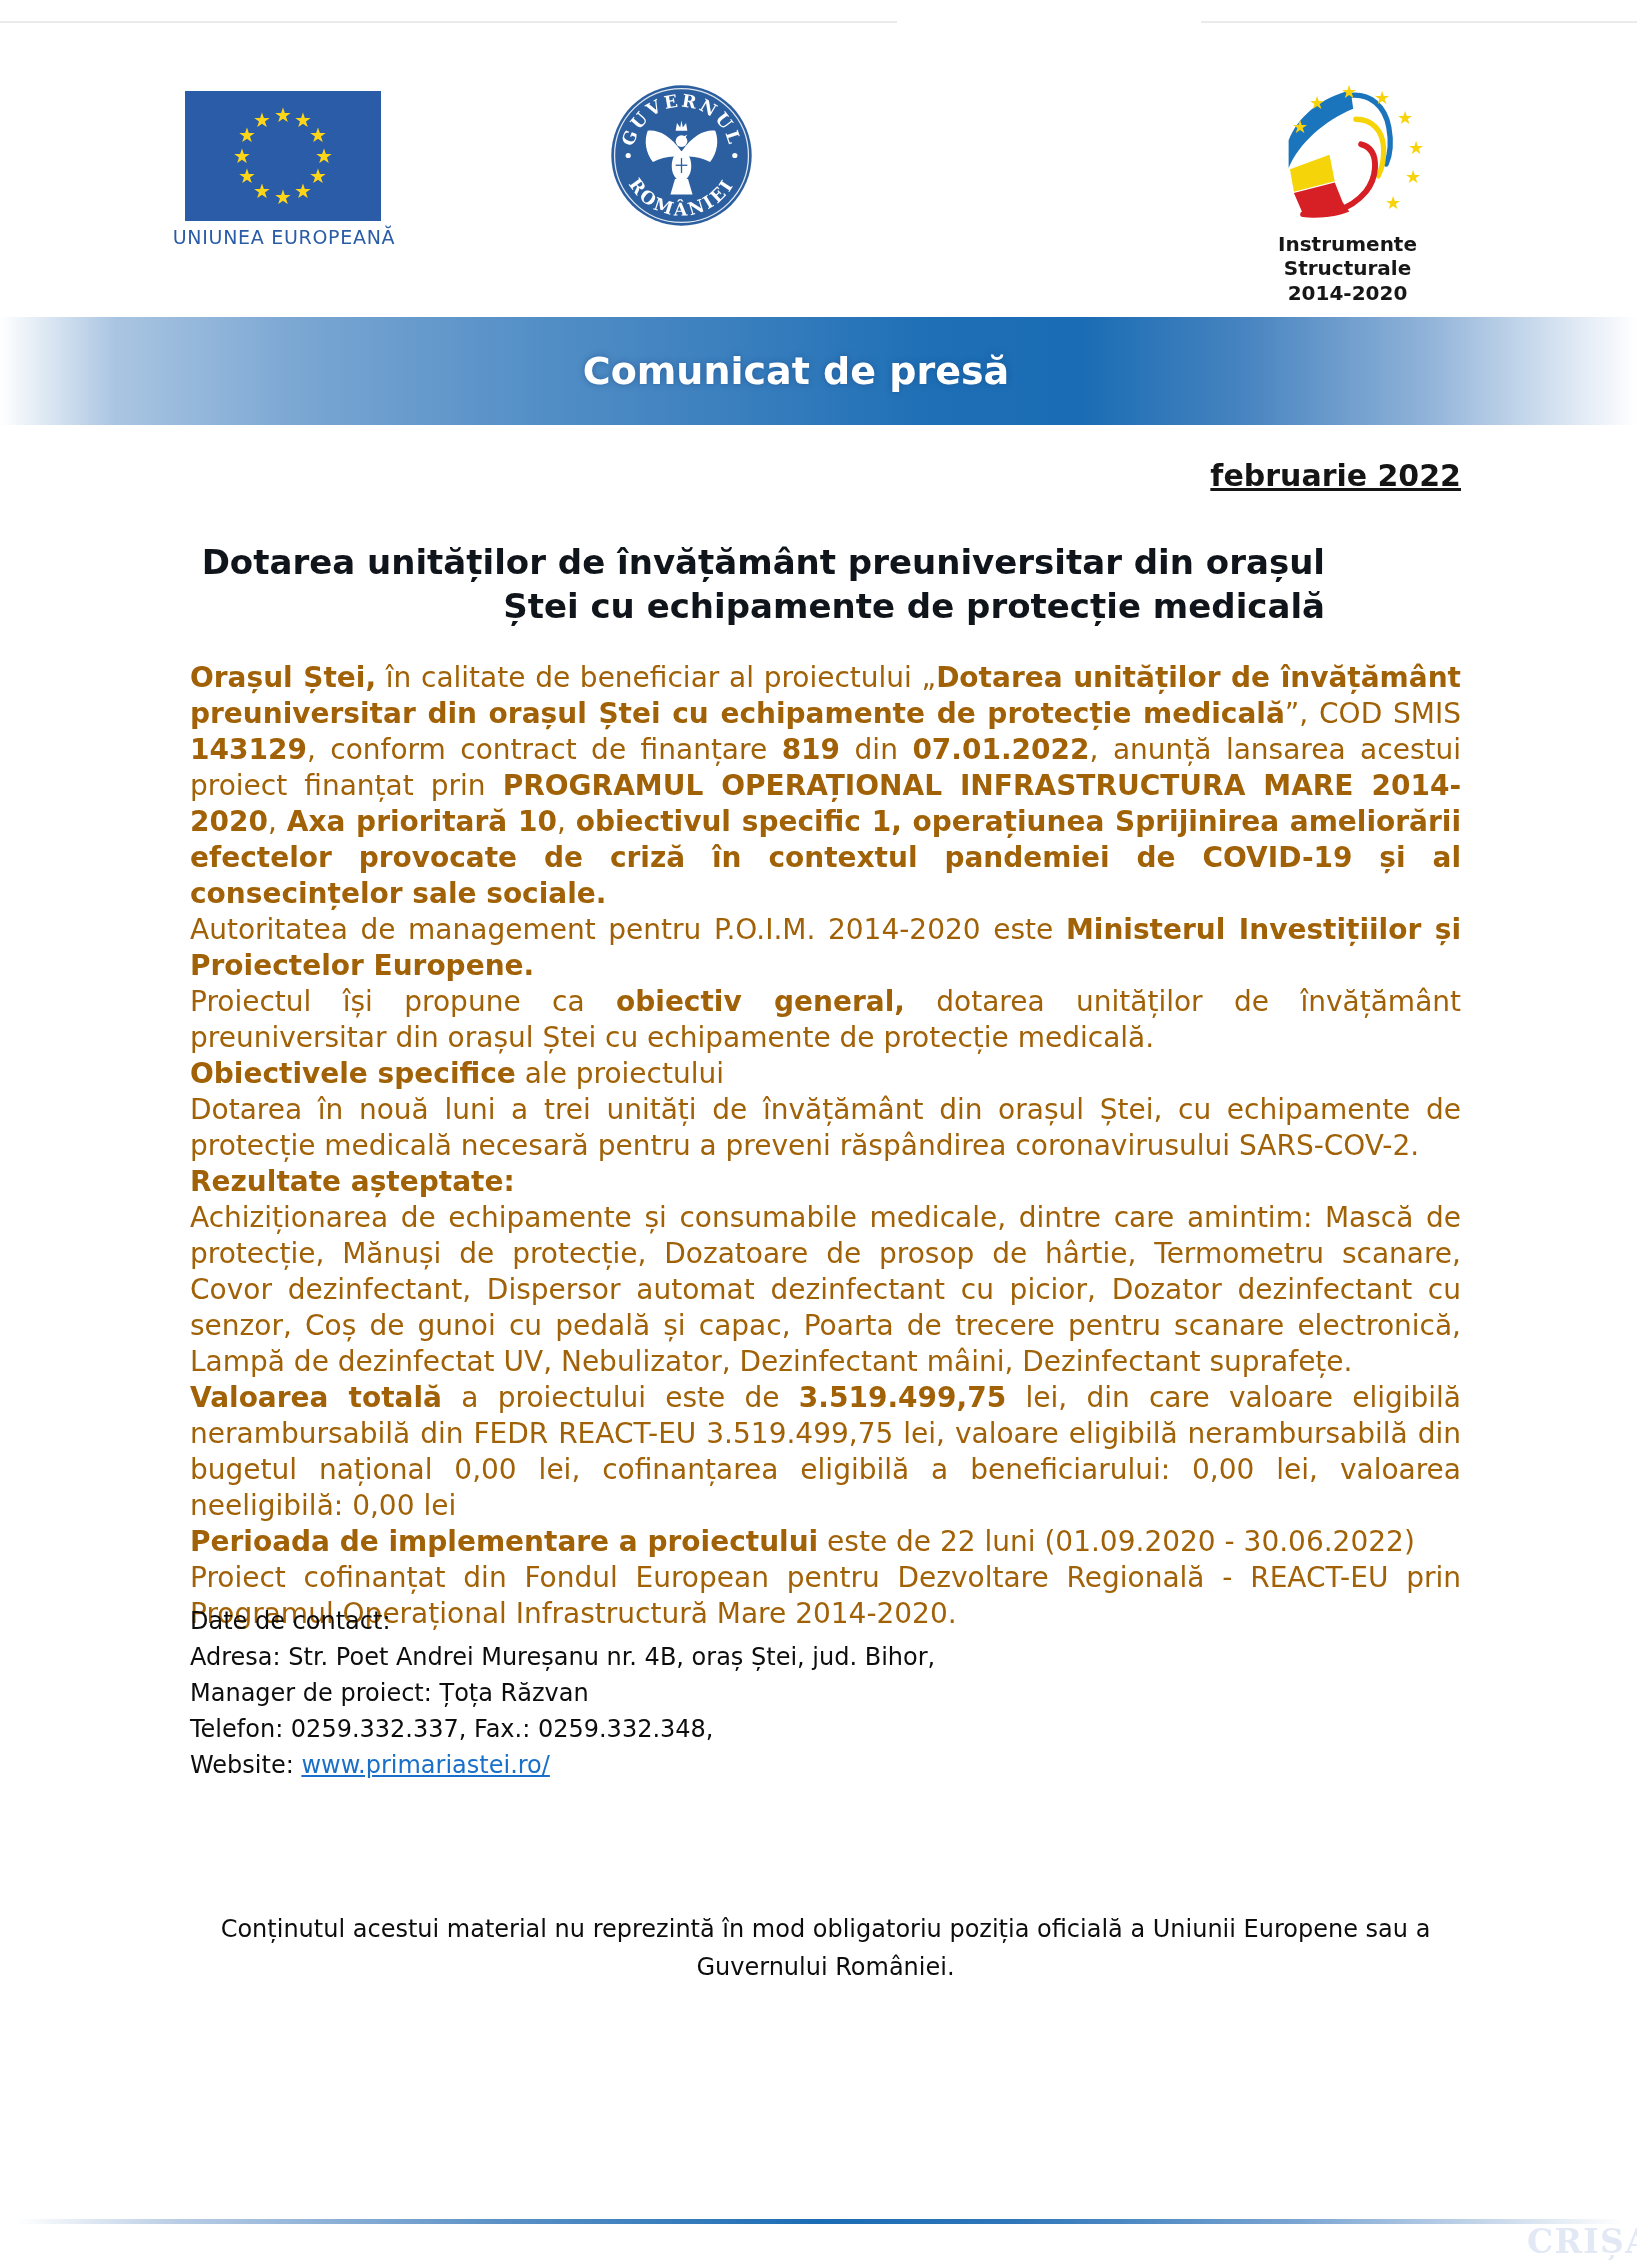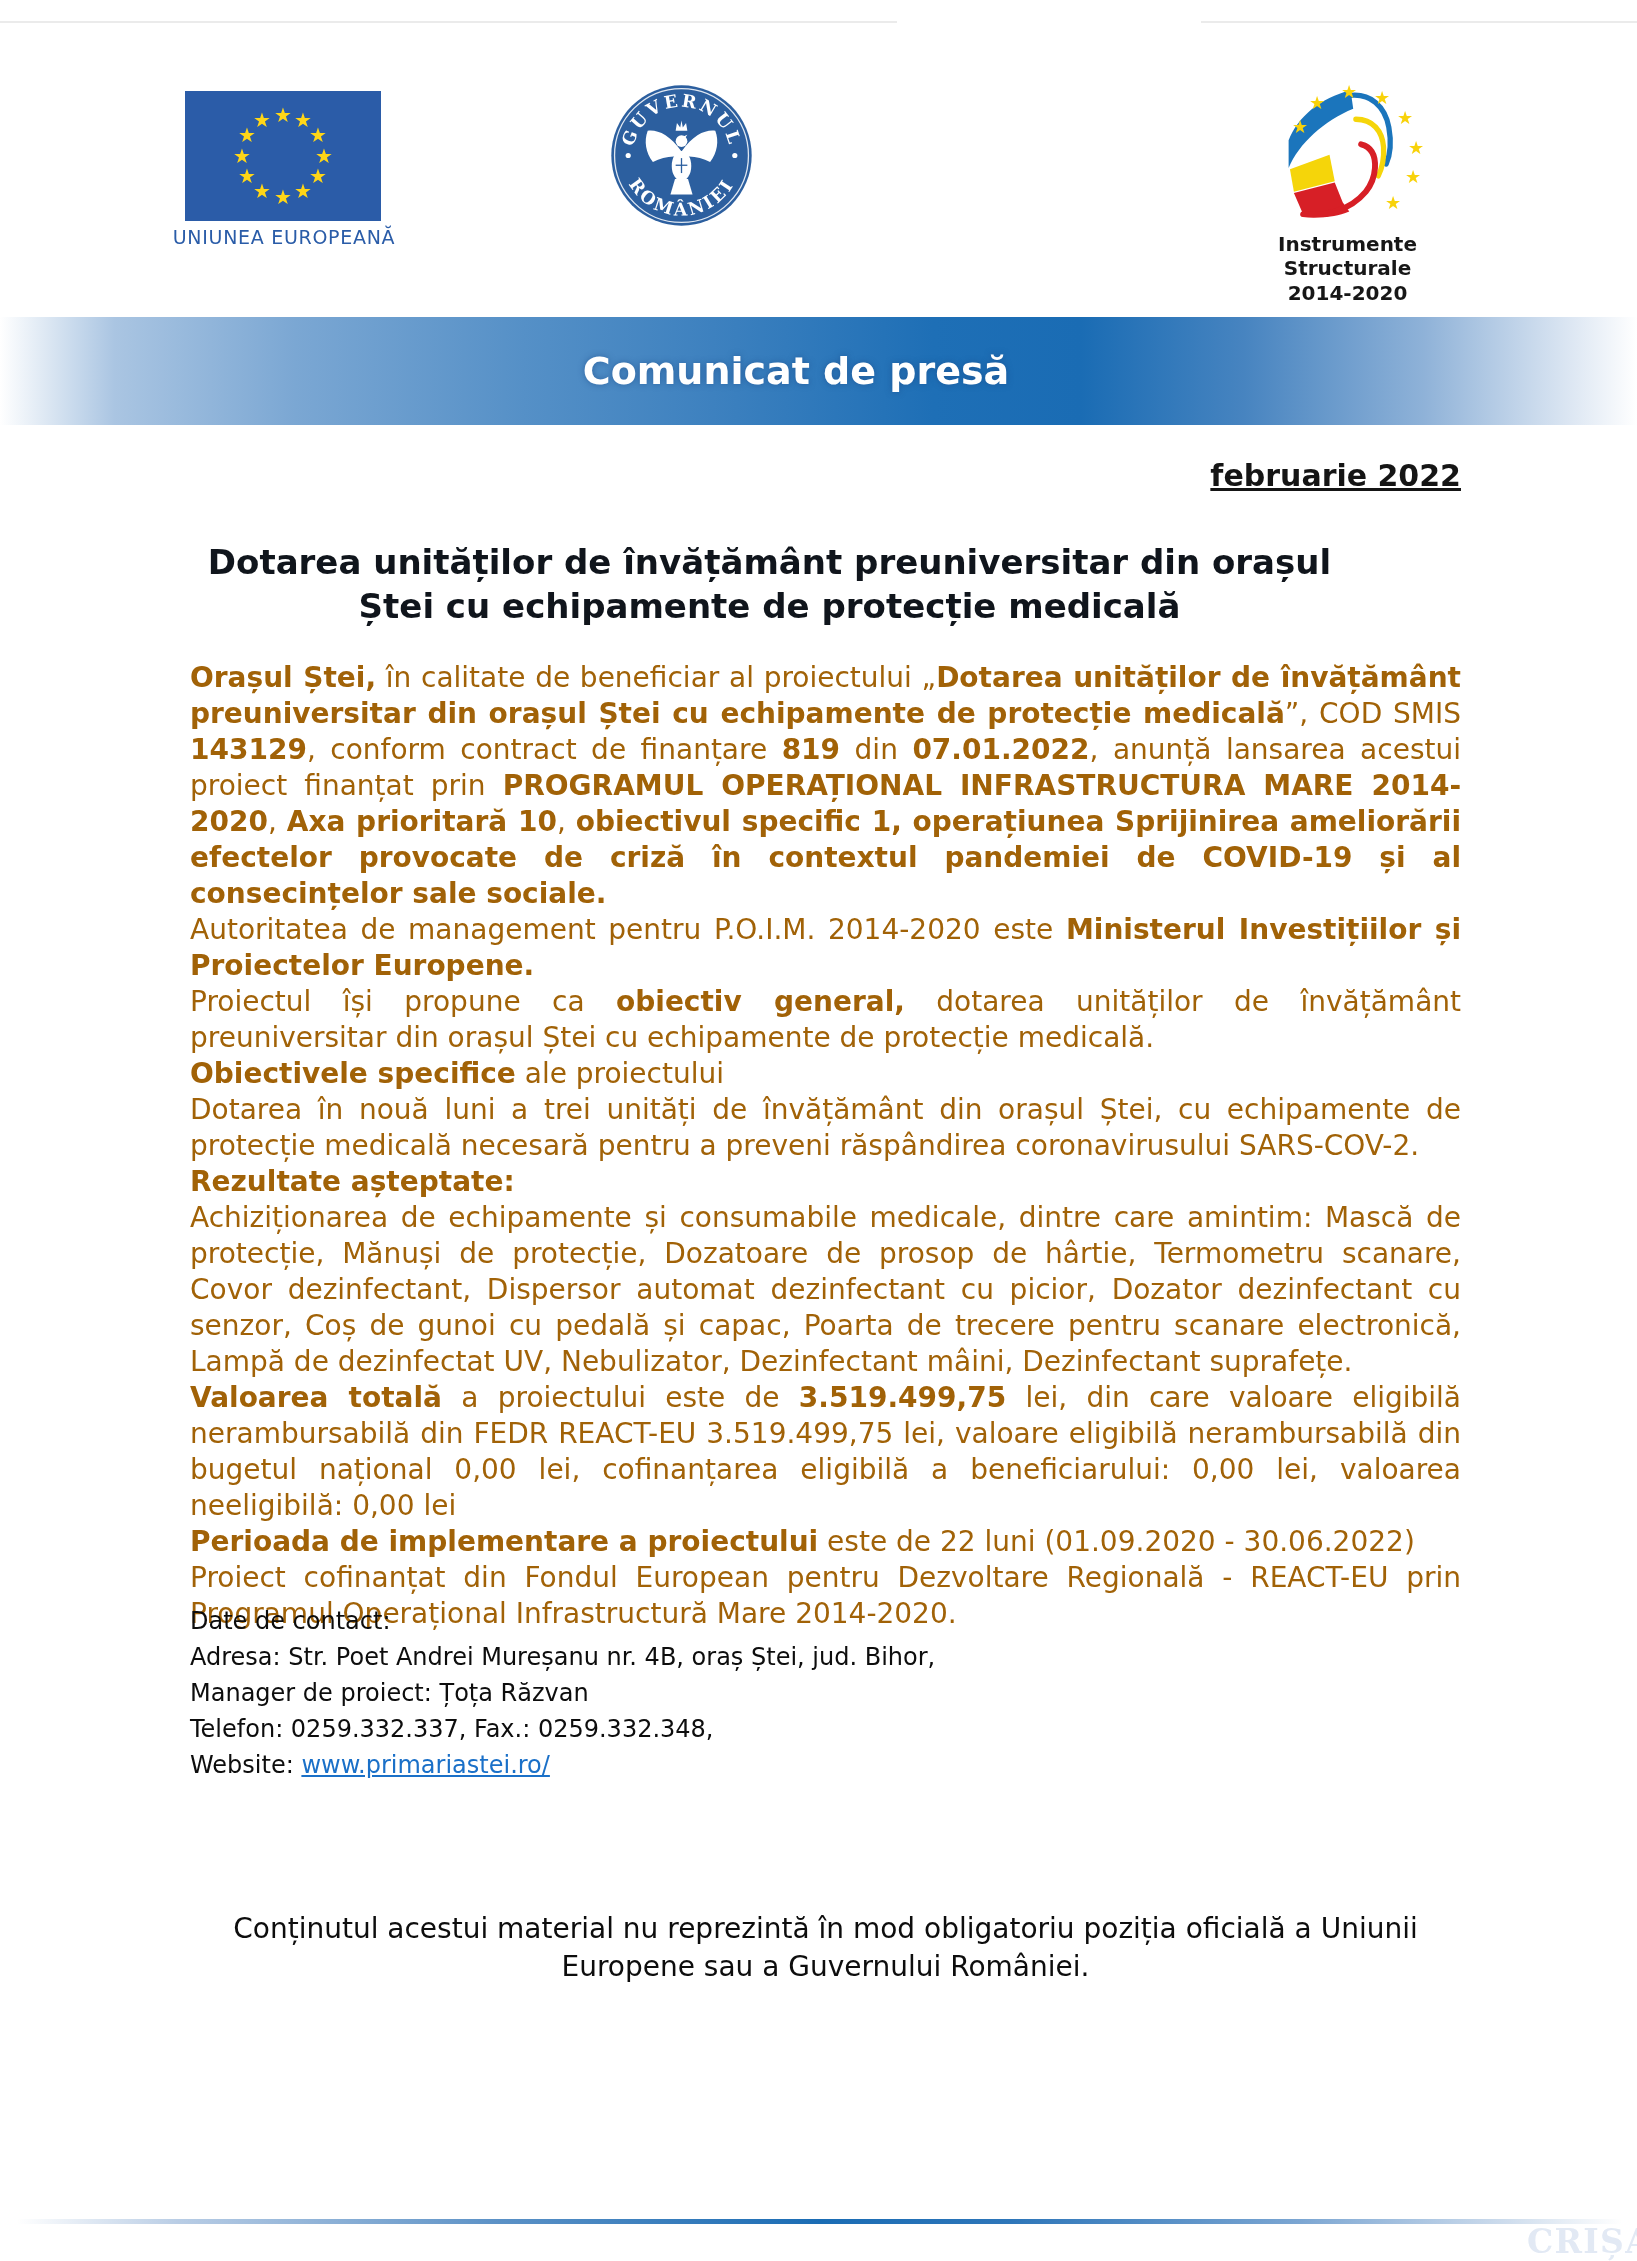--- a/index.html
+++ b/index.html
@@ -26,29 +26,29 @@
     left:0;top:317px;width:1637px;height:108px;
     background:linear-gradient(90deg,#ffffff 0%,#aac5e2 7%,#7ba7d3 18%,#5590c7 32%,#3a7fbe 45%,#1e6fb6 57%,#1a6cb4 66%,#4784c0 76%,#8fb2d8 87%,#dde7f3 96%,#ffffff 100%);
   }
   .banner-text{
     position:absolute;left:796px;top:50%;transform:translate(-50%,-50%);
     color:#ffffff;font-size:38px;font-weight:bold;white-space:nowrap;
     text-shadow:0 0 6.6px rgba(25,70,130,.55);
   }
   
   .date-line{left:190px;top:458px;width:1271px;text-align:right;font-size:30px;font-weight:bold;color:#151515;text-decoration:underline;}
-  .doc-title{left:200px;top:540px;width:1139px;text-align:center;font-size:34px;font-weight:bold;line-height:44px;color:#10151c;}
+  .doc-title{left:186px;top:540px;width:1139px;text-align:right;font-size:34px;font-weight:bold;line-height:44px;color:#10151c;}
   
   .body-col{left:190px;top:660px;width:1271px;font-size:28px;line-height:36px;text-align:justify;color:#a16207;}
   .body-col p{margin:0;}
   .b{font-weight:bold;}
   .contact-col{left:190px;top:1603px;width:1271px;font-size:24px;line-height:36px;color:#0d0d0d;}
   .contact-col p{margin:0;}
   a.doc-link{color:#1a70c8;text-decoration:underline;cursor:pointer;}
-  .disclaimer{left:190px;top:1910px;width:1271px;text-align:center;font-size:28px;line-height:38px;color:#0d0d0d;}
+  .disclaimer{left:190px;top:1910px;width:1271px;text-align:center;font-size:24px;line-height:38px;color:#0d0d0d;}
   
   .bottom-rule{
     left:16.5px;top:2219px;width:1605px;height:4.6px;
     background:linear-gradient(90deg,rgba(255,255,255,0) 0%,#b9cde5 10%,#5b91c6 30%,#1a6cb4 50%,#2e76b9 62%,#7ca6d2 80%,#cfdded 93%,rgba(255,255,255,0) 100%);
   }
   .watermark{
     left:1527px;top:2222px;
     font-family:"DejaVu Serif","Liberation Serif",serif;
     font-size:33px;letter-spacing:1.3px;color:#e2e9f4;font-weight:bold;
   }

